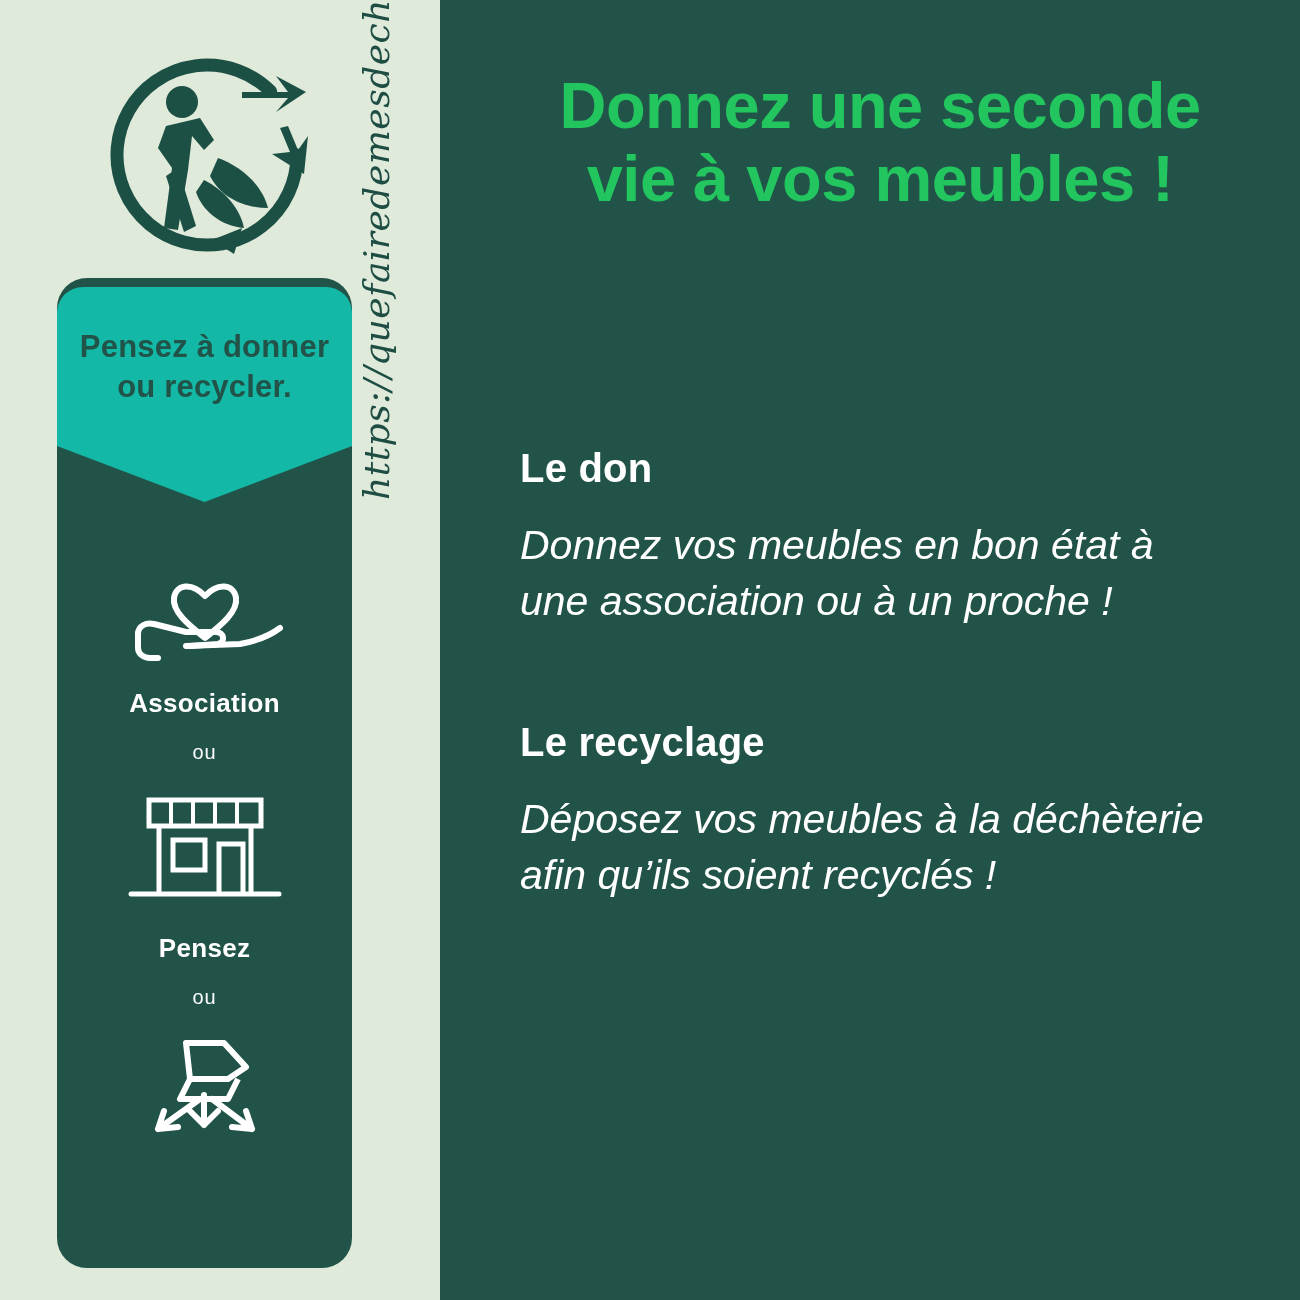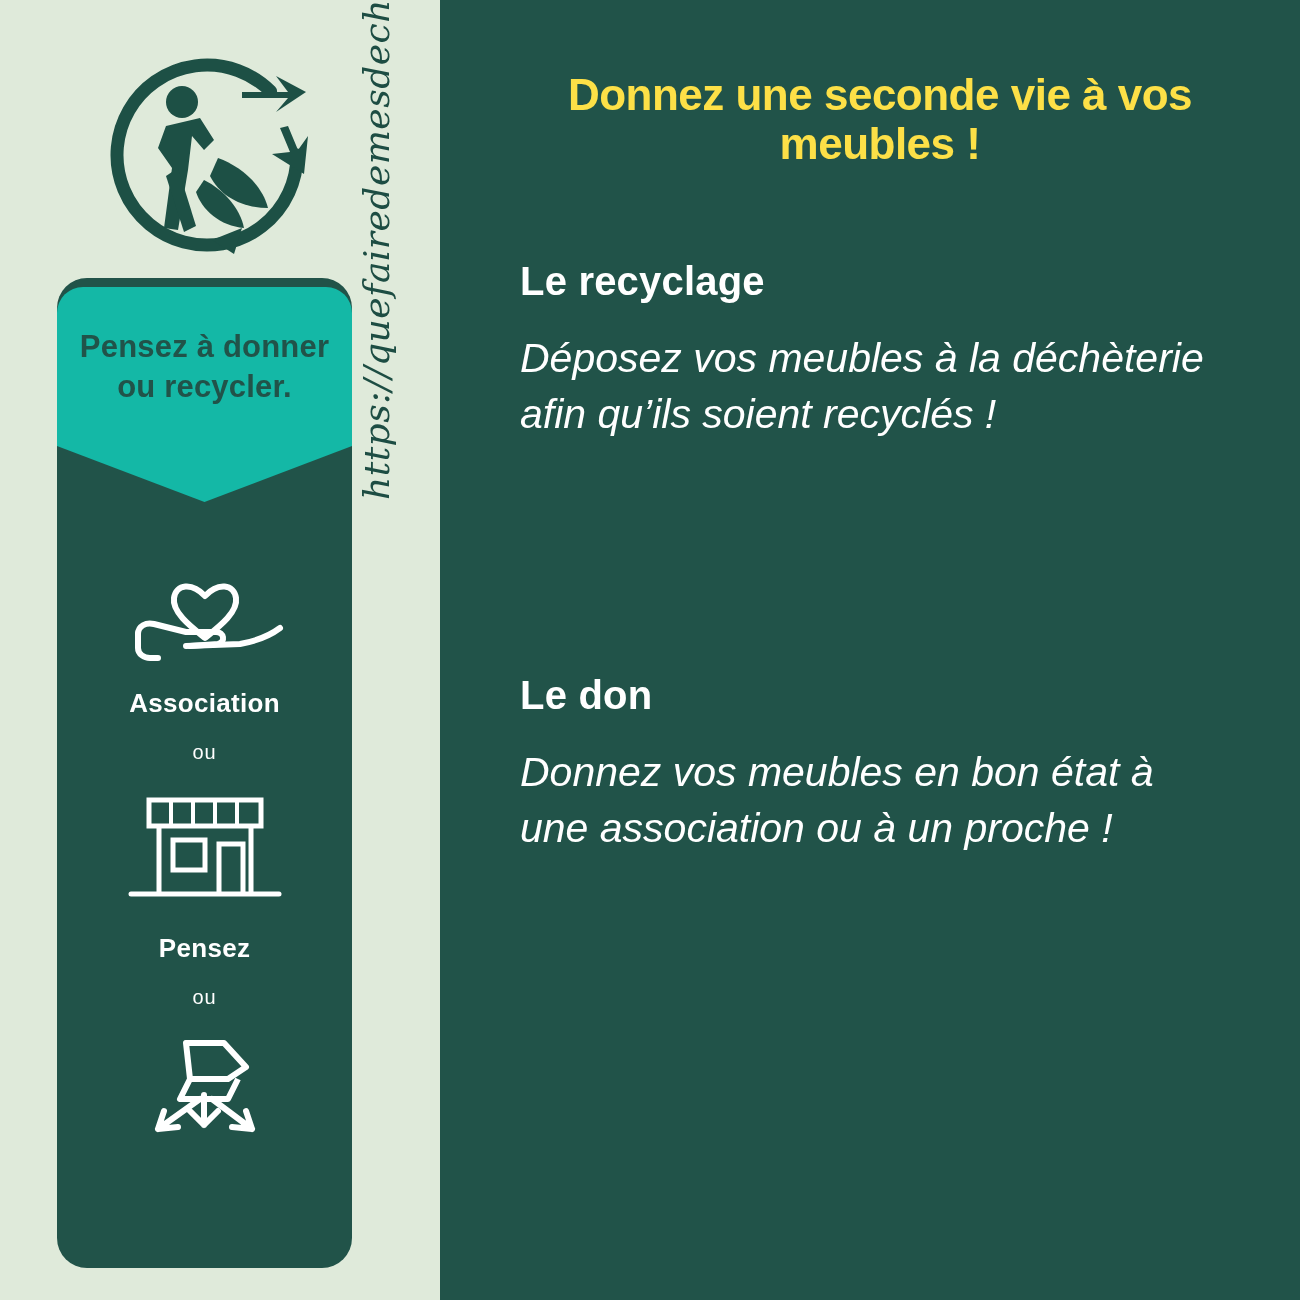--- a/index.html
+++ b/index.html
@@ -124,22 +124,22 @@
     font-family: "DejaVu Serif", serif;
     font-style: italic;
     font-size: 36px;
     letter-spacing: 0.5px;
     white-space: nowrap;
     text-align: left;
   }
 
   
   .headline {
-    color: #fde047;
-    font-size: 44px;
+    color: #22c55e;
+    font-size: 65px;
     font-weight: bold;
     line-height: 1.12;
     text-align: center;
     letter-spacing: -0.5px;
     margin: 0 0 30px 0;
   }
   .section {
     margin-top: 90px;
   }
   .section.first {
@@ -253,25 +253,25 @@
     </div>
 
     <div class="url-vertical">https://quefairedemesdechets.fr</div>
 
   </div>
 
   <div class="right-panel">
 
     <h1 class="headline">Donnez une seconde vie à vos meubles !</h1>
 
+    <div class="section first">
+      <h2 class="section-title">Le don</h2>
+      <p class="section-body">Donnez vos meubles en bon état à une association ou à un proche !</p>
+    </div>
+
     <div class="section">
       <h2 class="section-title">Le recyclage</h2>
       <p class="section-body">Déposez vos meubles à la déchèterie afin qu’ils soient recyclés !</p>
     </div>
 
-    <div class="section first">
-      <h2 class="section-title">Le don</h2>
-      <p class="section-body">Donnez vos meubles en bon état à une association ou à un proche !</p>
-    </div>
-
   </div>
 
 </div>
 
 </body></html>

